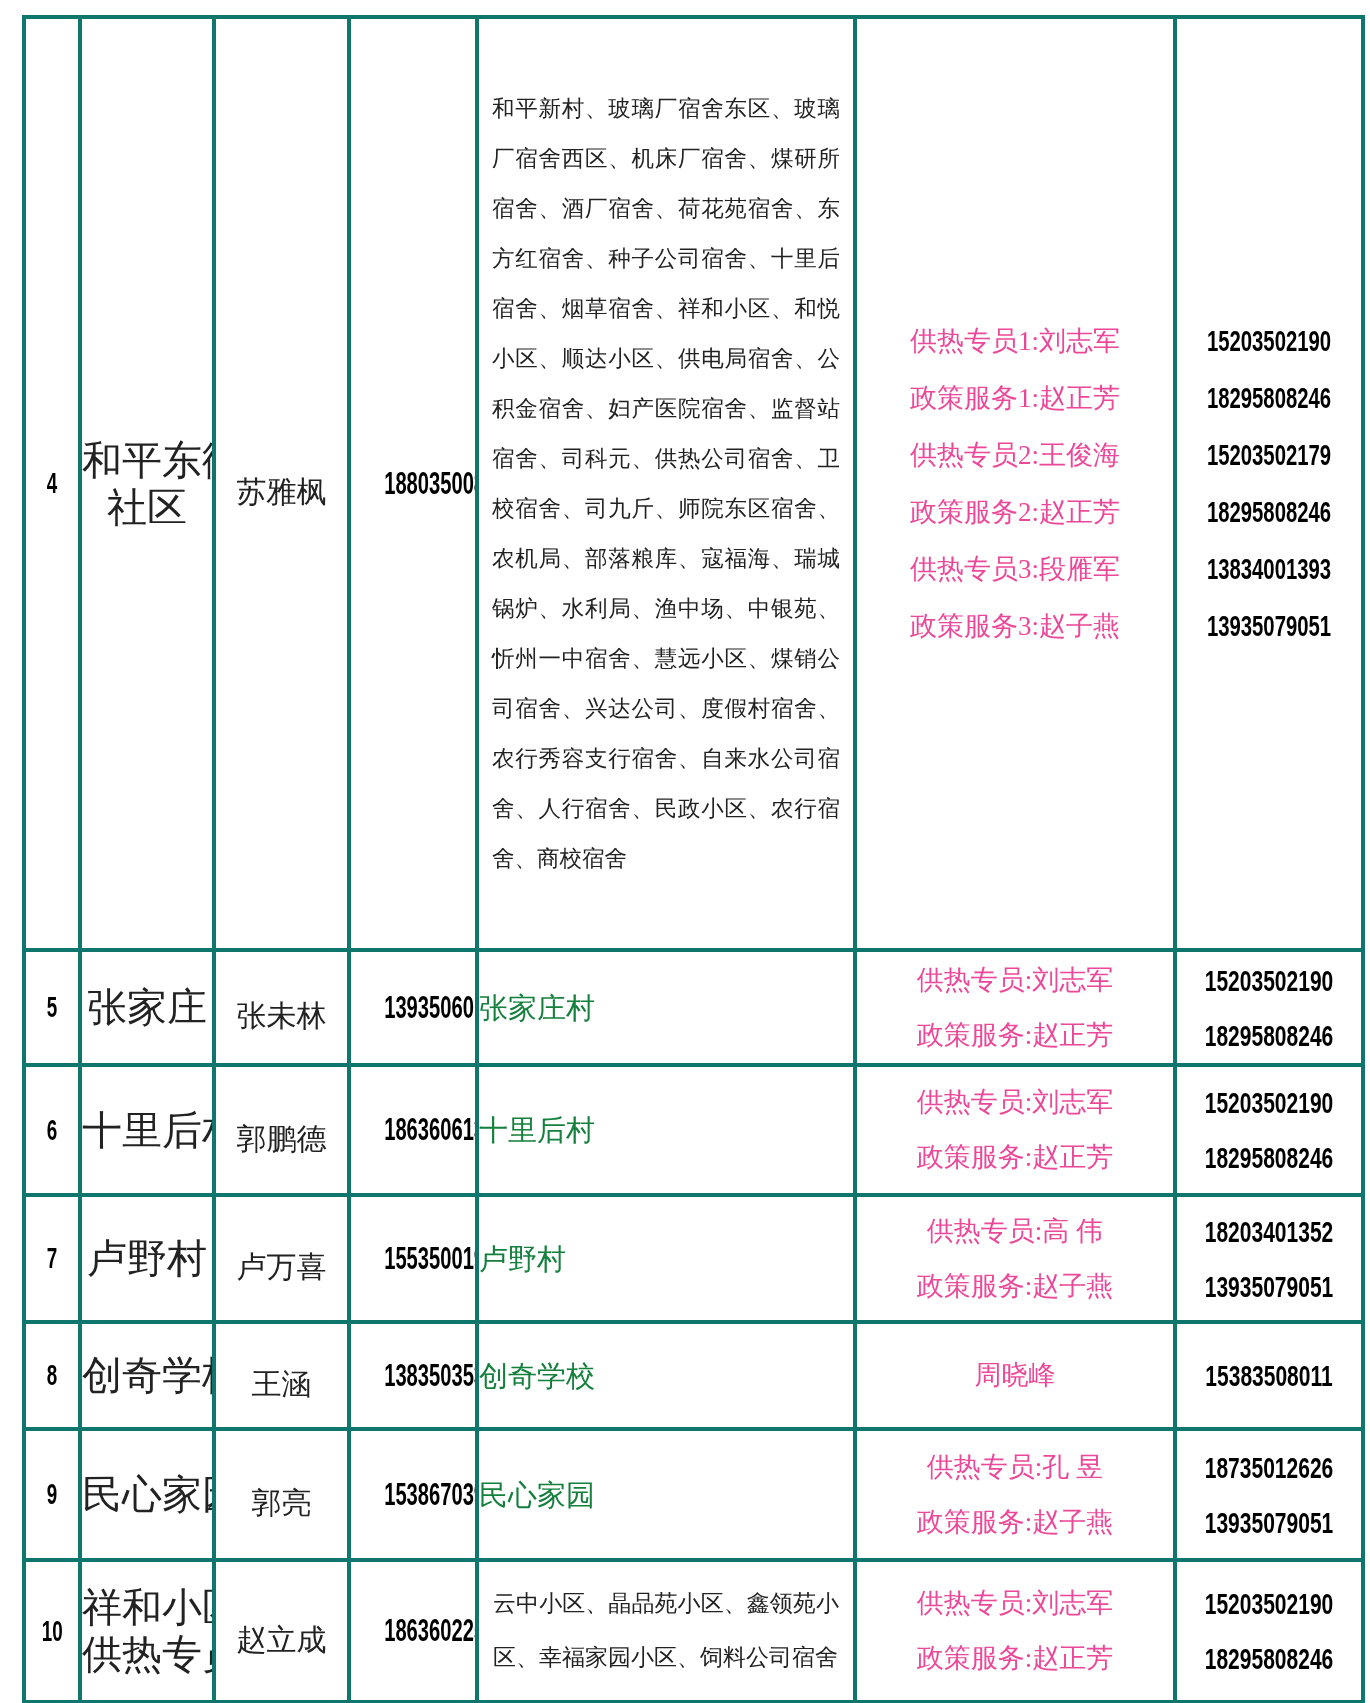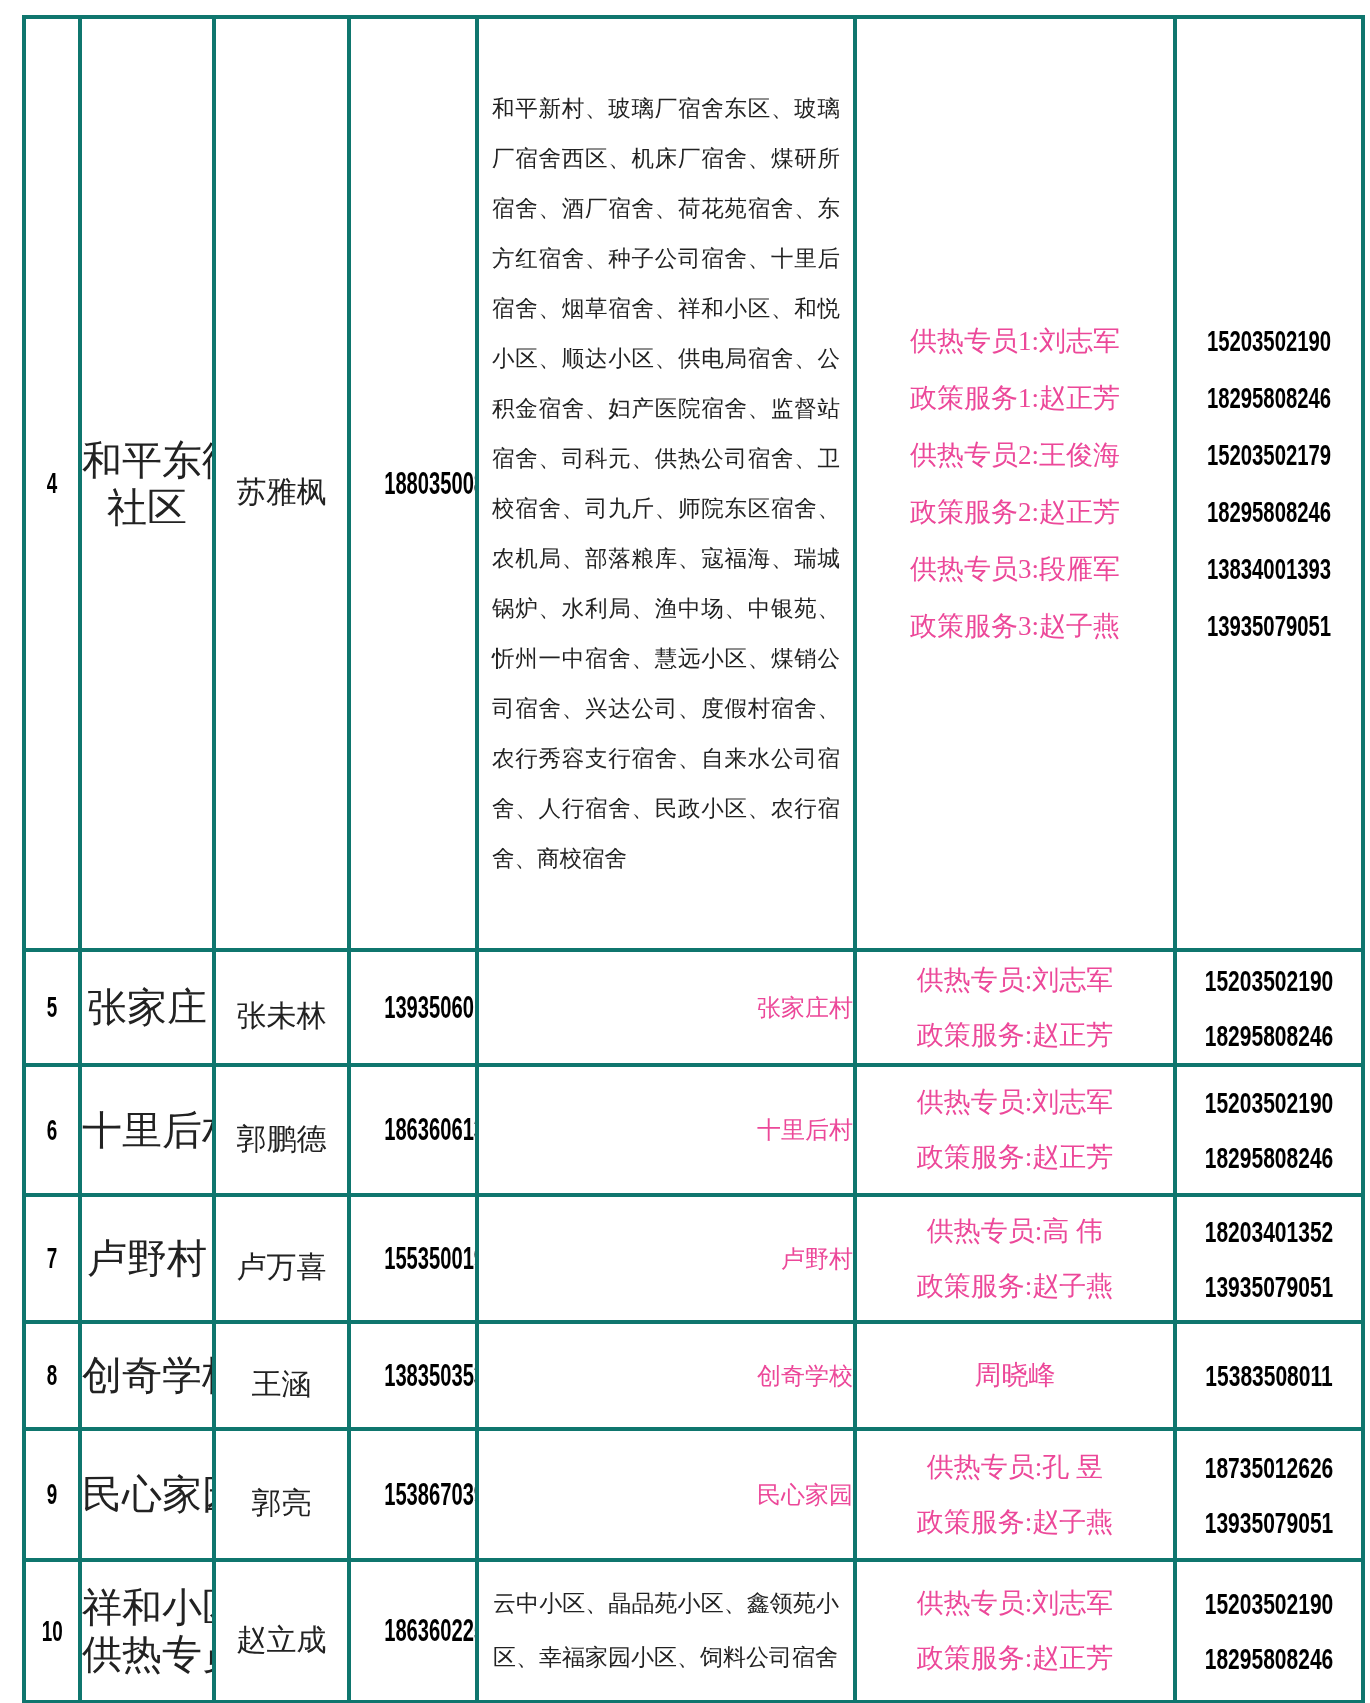--- a/index.html
+++ b/index.html
@@ -20,21 +20,21 @@
   tr.r10 td{height:138px}
   
   .zh{font-size:30px;line-height:46px;color:#222;margin-top:17px;}
   .digits{font-family:"Liberation Sans","DejaVu Sans",sans-serif;font-weight:700;color:#000;white-space:nowrap;}
   span.digits{display:inline-block;transform:scaleX(0.65);transform-origin:50% 50%;}
   .no-num{font-size:29px;transform:scaleX(0.70);}
   .phone-main{font-size:31px;transform:scaleX(0.63);}
   .cov-just{text-align:justify;}
   .cov-just .cov-text{font-size:22.5px;line-height:50px;padding:0 13px;text-align:justify;color:#222;}
   tr.r10 .cov-just .cov-text{font-size:23px;line-height:54px;padding:0 14px;}
-  .cov-center .cov-text{font-size:24px;line-height:40px;text-align:right;color:#ec4899;}
+  .cov-center .cov-text{font-size:29px;line-height:40px;text-align:left;color:#15803d;}
   .staff-line{font-size:27px;line-height:55px;color:#ec4899;white-space:nowrap;}
   tr.r4 .staff-line{line-height:57px;}
   .p-line{display:block;font-size:30px;line-height:55px;transform:scaleX(0.70);transform-origin:50% 50%;}
   tr.r4 .p-line{line-height:57px;font-size:29px;}
   .comm-line{font-size:40px;line-height:47px;color:#222;white-space:nowrap;}
 </style>
 </head>
 <body>
 
 <div class="page">

